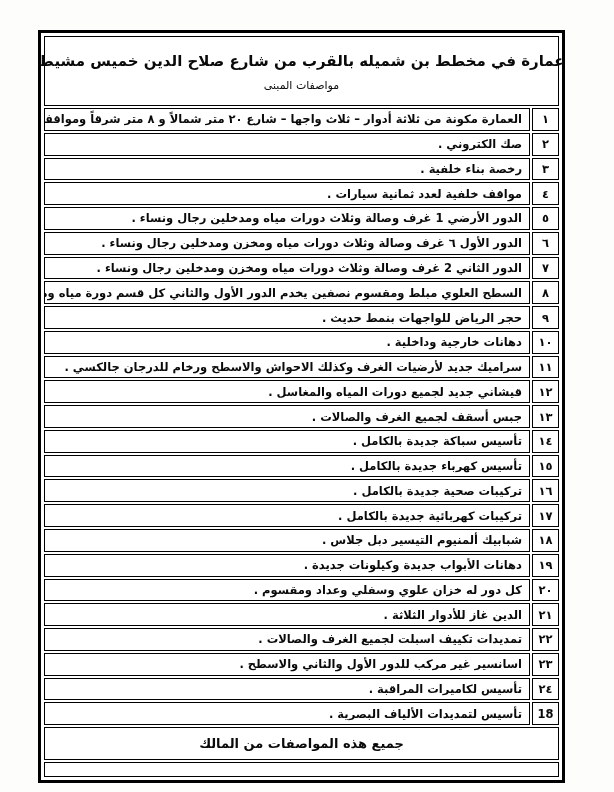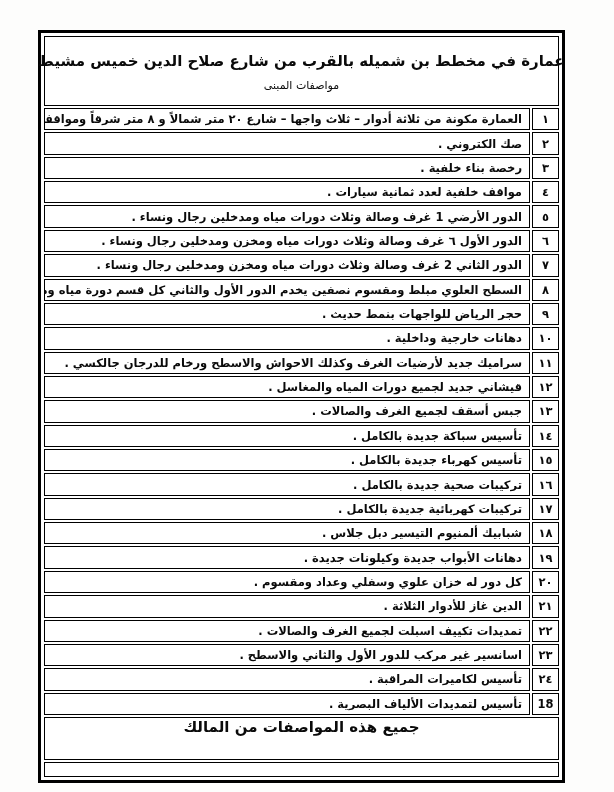--- a/index.html
+++ b/index.html
@@ -78,26 +78,26 @@
     direction: rtl;
     text-align: right;
     padding: 0 7px;
     font-size: 11.5px;
     font-weight: bold;
     white-space: nowrap;
     overflow: hidden;
   }
   .footer-cell {
     border: 1.5px solid #000;
-    height: 43px;
-    flex: none;
-    display: flex;
-    align-items: flex-start;
+    height: 33px;
+    flex: none;
+    display: flex;
+    align-items: center;
     justify-content: center;
-    font-size: 15px;
+    font-size: 13px;
     font-weight: bold;
   }
   .empty-cell {
     border: 1.5px solid #000;
     height: 15px;
     flex: none;
     background: #fff;
   }
 </style>
 </head>

